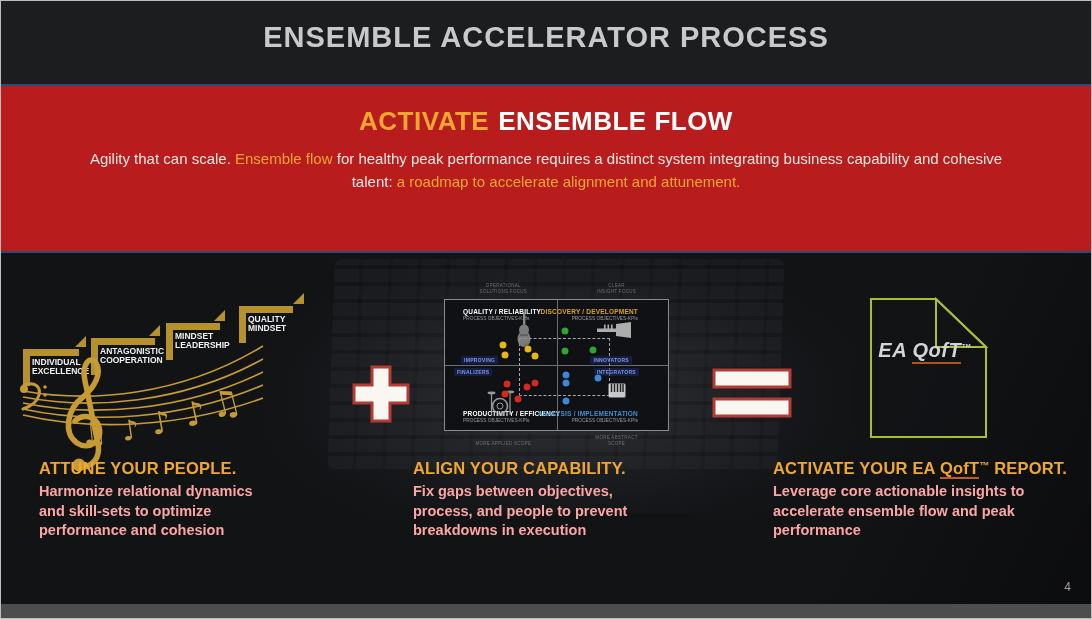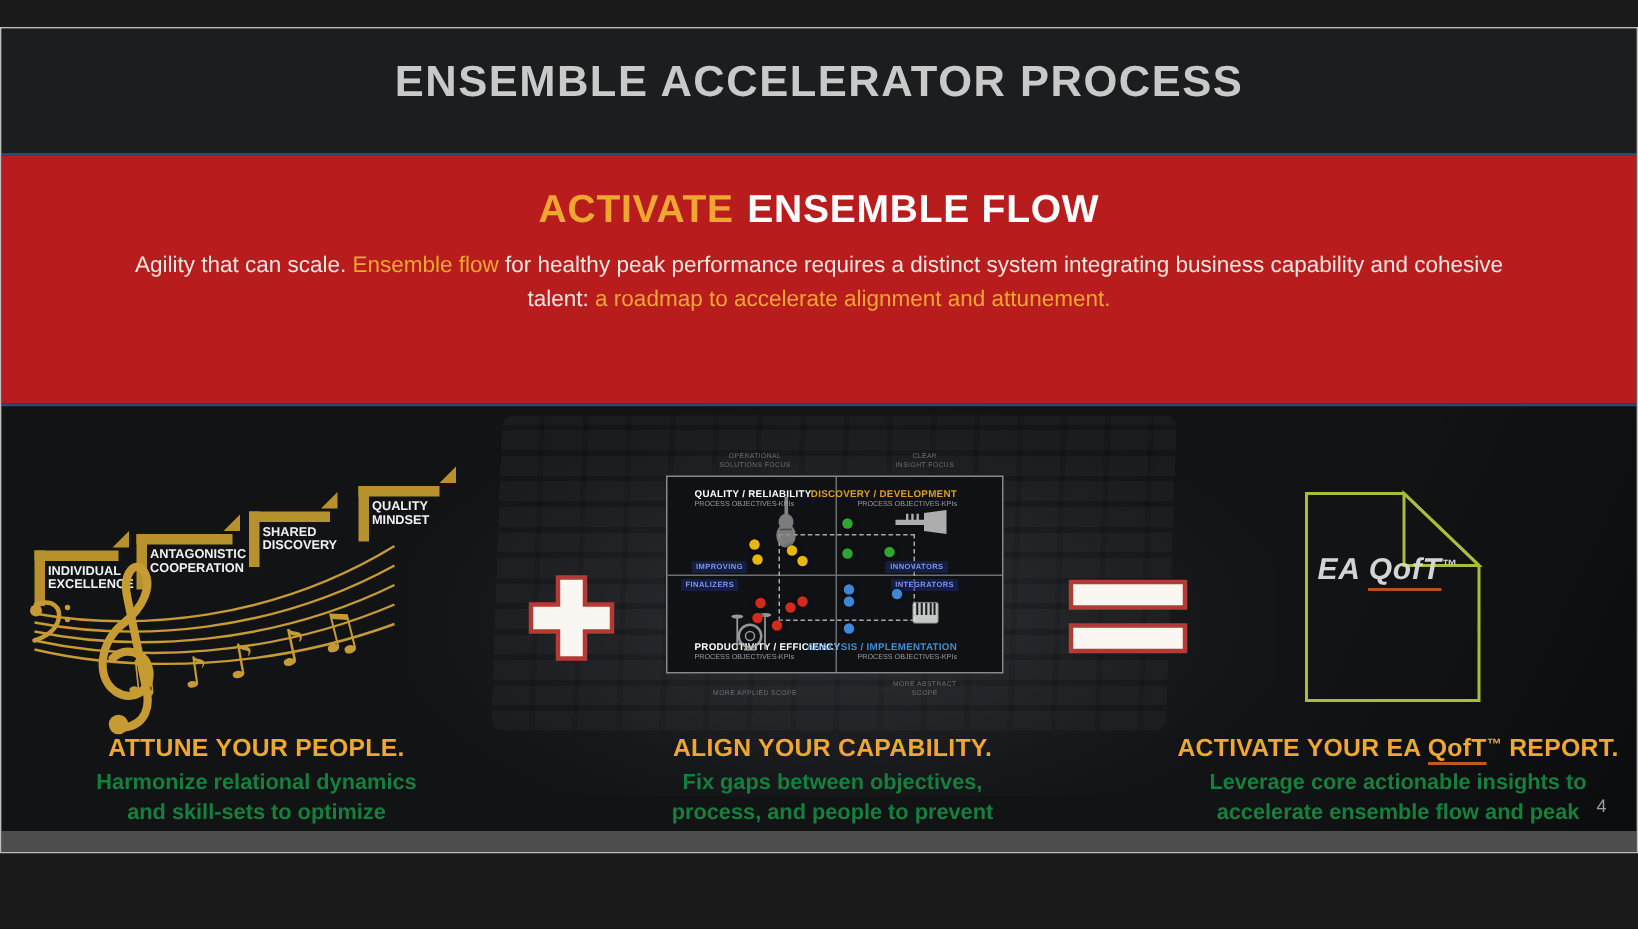--- a/index.html
+++ b/index.html
@@ -1,21 +1,20 @@
 <!DOCTYPE html>
 <html><head>
 <meta charset="utf-8">
 <style>
   html,body{margin:0;padding:0;background:#1a1a1a;}
   *{box-sizing:border-box;}
   #slide{
-    position:relative;width:1092px;height:551px;overflow:hidden;
+    position:relative;width:1092px;height:619px;overflow:hidden;
     background:#121315;border:1px solid #bdbdbd;
     font-family:"Liberation Sans", sans-serif;
-    margin-top:18px;
   }
   
   .titlebar{position:absolute;left:0;top:0;right:0;height:83px;background:#1b1d1f;}
   .titlebar h1{
     margin:0;padding-top:20px;text-align:center;
     font-size:29px;font-weight:700;letter-spacing:1px;color:#c9c9c9;
   }
   .sep{position:absolute;left:0;right:0;height:2px;background:#2d4a73;}
   .sep1{top:83px;} .sep2{top:250px;}
   
@@ -73,32 +72,32 @@
     padding:1px 3px;border-radius:1px;letter-spacing:.3px;}
   .role-tl{left:16px;top:56px;} .role-tr{right:36px;top:56px;}
   .role-bl{left:9px;top:68px;}  .role-br{right:29px;top:68px;}
   .m-icon{position:absolute;opacity:.85;}
   .icon-violin{left:70px;top:13px;} .icon-trumpet{right:36px;top:22px;}
   .icon-drums{left:42px;bottom:13px;} .icon-piano{right:42px;bottom:32px;}
   .dots-layer{position:absolute;inset:0;}
   .dot{position:absolute;width:7px;height:7px;border-radius:50%;transform:translate(-50%,-50%);
     box-shadow:0 0 3px rgba(0,0,0,.8);}
   
-  .report-figure{position:absolute;left:862px;top:48px;width:130px;height:155px;}
+  .report-figure{position:absolute;left:862px;top:36px;width:130px;height:155px;}
   .report-text{position:absolute;left:6px;top:48px;width:112px;text-align:center;
     font-style:italic;font-weight:900;color:#d4d4d4;font-size:20px;letter-spacing:.5px;line-height:1.35;}
   .u-orange{border-bottom:2.5px solid #b5501c;padding-bottom:1px;}
   .tm{font-size:10px;vertical-align:6px;font-weight:700;}
   
-  .caption{position:absolute;top:219px;text-align:center;}
+  .caption{position:absolute;top:206px;}
   .cap-1{left:38px;width:264px;} .cap-2{left:412px;width:284px;} .cap-3{left:772px;width:318px;}
   .cap-heading{font-size:16.5px;font-weight:800;color:#f0a732;letter-spacing:.2px;}
   .cap-heading .tm{font-size:10px;vertical-align:5px;}
   .cap-u{border-bottom:2px solid #c05a1e;padding-bottom:0;}
-  .cap-body{margin-top:4px;font-size:14.5px;font-weight:700;color:#15803d;line-height:1.35;white-space:pre-line;}
+  .cap-body{margin-top:4px;font-size:14.5px;font-weight:700;color:#fca5a5;line-height:1.35;white-space:pre-line;}
   
   .page-num{position:absolute;right:20px;bottom:10px;font-size:12px;color:#9c9c9c;}
   .bottombar{position:absolute;left:0;right:0;bottom:0;height:14px;background:#4d4d4d;}
 </style>
 </head>
 <body>
 
 <div id="slide">
 
   <header class="titlebar">
@@ -127,21 +126,21 @@
       <div class="step" style="left:80px;top:45px;">
         <div class="bar-h" style="width:64px;"></div>
         <div class="bar-v"></div>
         <div class="tri" style="left:58px;"></div>
         <div class="step-label" style="width:70px;">ANTAGONISTIC COOPERATION</div>
       </div>
       <div class="step" style="left:155px;top:30px;">
         <div class="bar-h" style="width:54px;"></div>
         <div class="bar-v"></div>
         <div class="tri" style="left:48px;"></div>
-        <div class="step-label" style="width:58px;">SHARED DISCOVERY</div>
+        <div class="step-label" style="width:58px;">MINDSET LEADERSHIP</div>
       </div>
       <div class="step" style="left:228px;top:13px;">
         <div class="bar-h" style="width:54px;"></div>
         <div class="bar-v"></div>
         <div class="tri" style="left:54px;"></div>
         <div class="step-label" style="width:56px;">QUALITY MINDSET</div>
       </div>
 
       <svg class="music-svg" width="302" height="132" viewBox="0 0 302 132">
 

